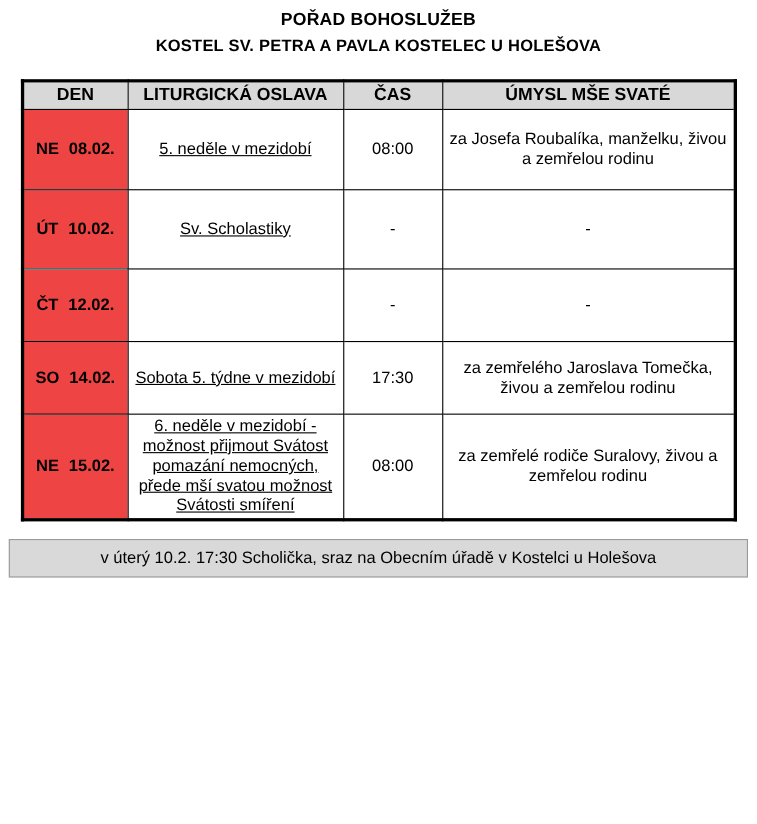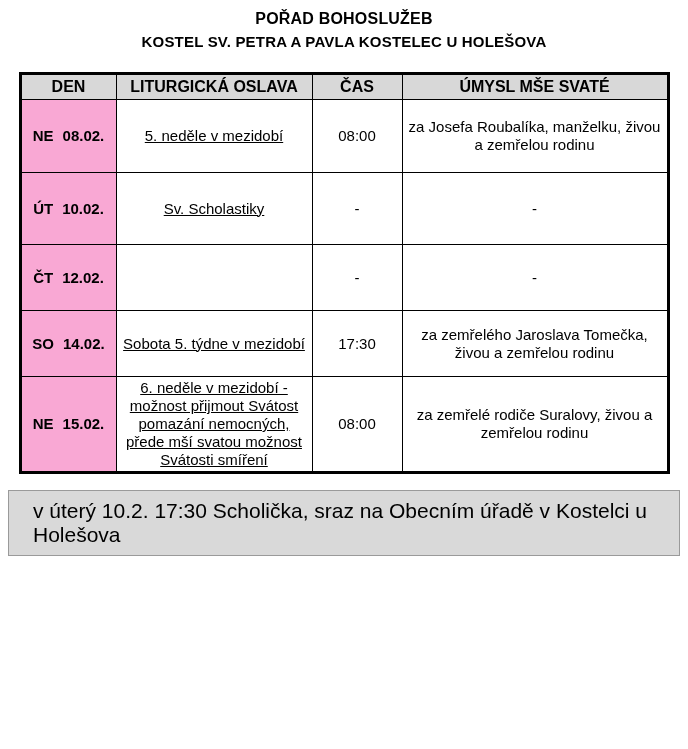--- a/index.html
+++ b/index.html
@@ -49,43 +49,44 @@
     overflow: hidden;
     line-height: 1.2;
   }
   table.schedule th {
     background: #d8d8d8;
     font-weight: bold;
     height: 20px;
     font-size: 16px;
   }
   td.day-cell {
-    background: #f9a8d4;
+    background: #ef4444;
     font-weight: bold;
     white-space: nowrap;
   }
   td.day-cell .day-abbr { margin-right: 9px; }
   td.celebration-cell { line-height: 1.18; text-decoration: underline; }
   tbody tr:nth-child(1) { height: 73px; }
   tbody tr:nth-child(2) { height: 72px; }
   tbody tr:nth-child(3) { height: 66px; }
   tbody tr:nth-child(4) { height: 66px; }
   tbody tr:nth-child(5) { height: 66px; }
   tbody tr:nth-child(6) { height: 72px; }
   tbody tr:nth-child(7) { height: 58px; }
   tbody tr:nth-child(8) { height: 90px; }
   tbody tr:nth-child(8) td.celebration-cell { font-size: 14px; line-height: 1.22; padding: 1px 20px; }
   .footer-bar {
     width: 672px;
     box-sizing: border-box;
     margin: 16px auto 0 auto;
     background: #d9d9d9;
     border: 1px solid #9a9a9a;
-    font-size: 21px;
-    padding: 8px 24px;
+    font-size: 15px;
+    padding: 8px 6px;
+    text-align: center;
   }
 </style>
 </head>
 <body>
 
 <div class="page">
 
   <div class="titles">
     <div class="title-line1">POŘAD BOHOSLUŽEB</div>
     <div class="title-line2">KOSTEL SV. PETRA A PAVLA KOSTELEC U HOLEŠOVA</div>

